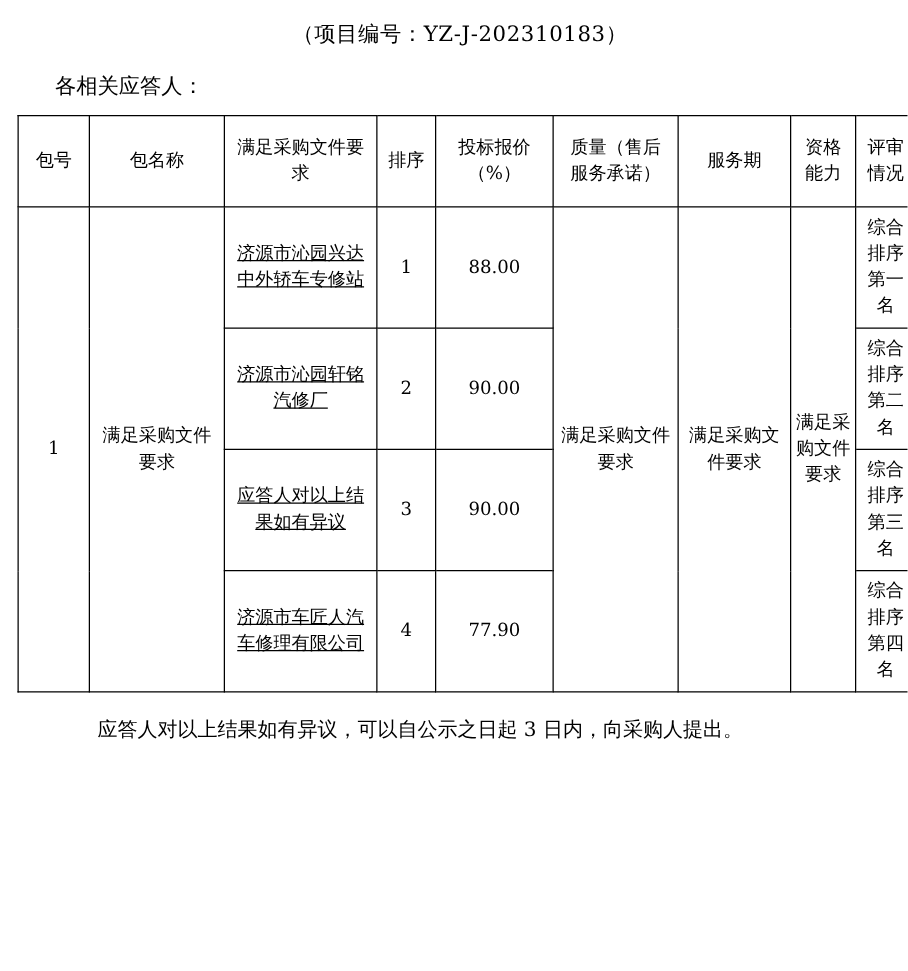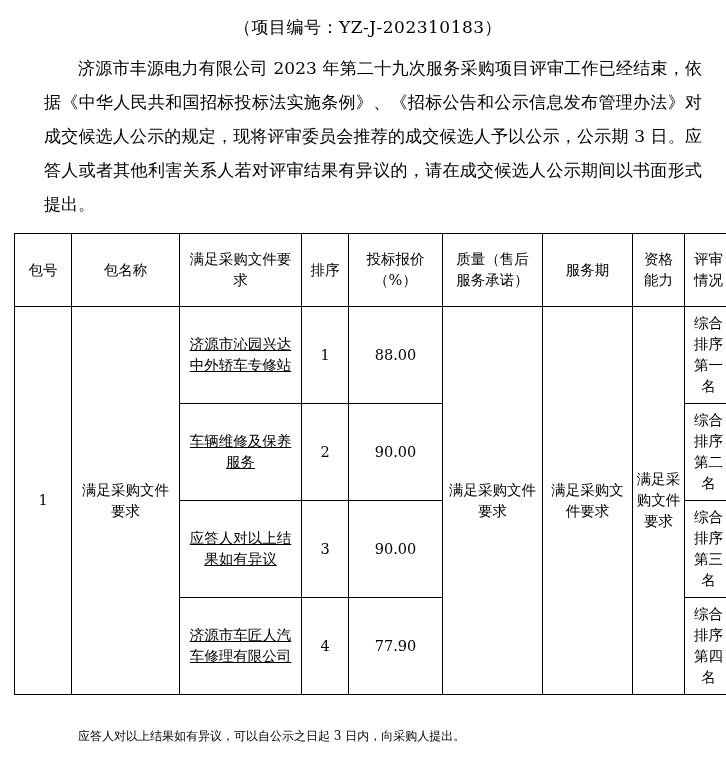--- a/index.html
+++ b/index.html
@@ -67,38 +67,38 @@
   .col-rank { width: 47px; }
   .col-price { width: 94px; }
   .col-quality { width: 100px; }
   .col-service { width: 90px; }
   .col-qual { width: 52px; }
   .col-eval { width: 48px; }
 
   .cand-cell { line-height: 22px; text-decoration: underline; }
   .rowcell { height: 78px; }
   .footer-text {
-    font-size: 12px;
+    font-size: 16px;
     line-height: 34px;
-    margin: 24px 0 0 0;
+    margin: 13px 0 0 0;
     padding: 0 10px 0 30px;
     text-indent: 34px;
     text-align: justify;
     text-justify: inter-ideograph;
   }
 </style>
 </head>
 <body>
 
 <div class="page">
 
   <div class="project-no">（项目编号：YZ-J-202310183）</div>
 
+  <div class="salutation">各相关应答人：</div>
 
-  <div class="body-text">济源市丰源电力有限公司 2023 年第二十九次服务采购项目评审工作已经结束，依据《中华人民共和国招标投标法实施条例》、《招标公告和公示信息发布管理办法》对成交候选人公示的规定，现将评审委员会推荐的成交候选人予以公示，公示期 3 日。应答人或者其他利害关系人若对评审结果有异议的，请在成交候选人公示期间以书面形式提出。</div>
 
   <table class="result-table">
     <colgroup>
       <col class="col-bao">
       <col class="col-name">
       <col class="col-cand">
       <col class="col-rank">
       <col class="col-price">
       <col class="col-quality">
       <col class="col-service">
@@ -136,21 +136,21 @@
         <td class="rowcell" rowspan="4">满足采购文件要求</td>
         <td class="rowcell cand-cell">济源市沁园兴达中外轿车专修站</td>
         <td class="rowcell">1</td>
         <td class="rowcell">88.00</td>
         <td class="rowcell" rowspan="4">满足采购文件要求</td>
         <td class="rowcell" rowspan="4">满足采购文件要求</td>
         <td class="rowcell" rowspan="4">满足采购文件要求</td>
         <td class="rowcell">综合排序第一名</td>
       </tr>
       <tr>
-        <td class="rowcell cand-cell">车辆维修及保养服务</td>
+        <td class="rowcell cand-cell">济源市沁园轩铭汽修厂</td>
         <td class="rowcell">2</td>
         <td class="rowcell">90.00</td>
         <td class="rowcell">综合排序第二名</td>
       </tr>
       <tr>
         <td class="rowcell cand-cell">应答人对以上结果如有异议</td>
         <td class="rowcell">3</td>
         <td class="rowcell">90.00</td>
         <td class="rowcell">综合排序第三名</td>
       </tr>

